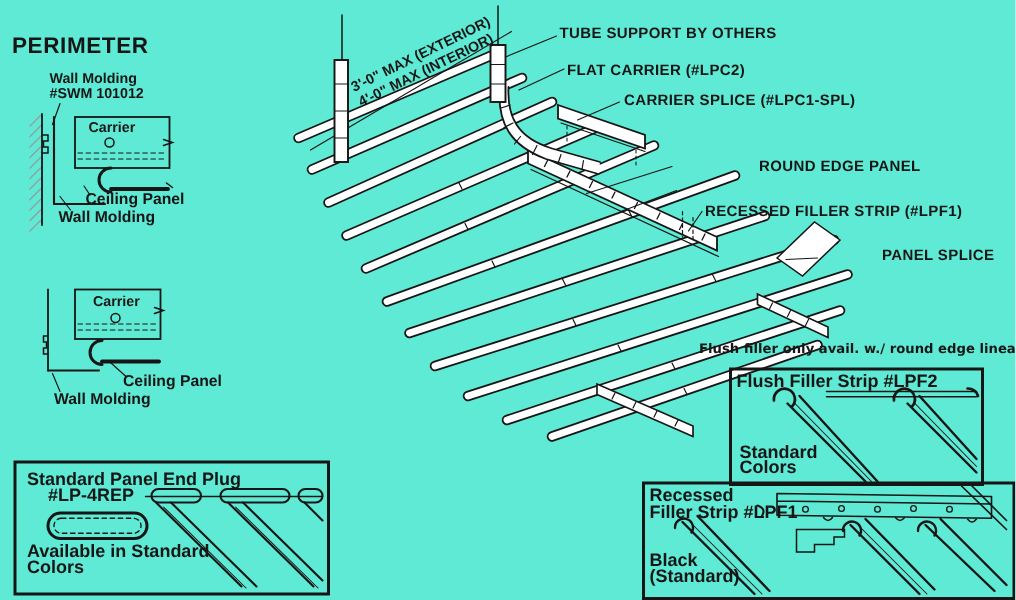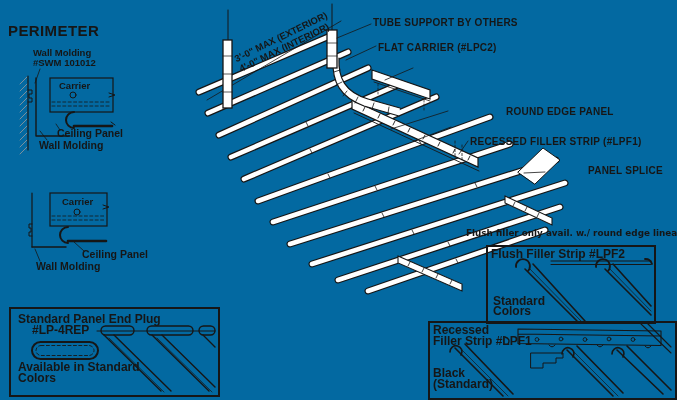--- a/index.html
+++ b/index.html
@@ -1,16 +1,16 @@
 <!DOCTYPE html>
 <html><head>
 <meta charset="utf-8">
 <style>
   html,body{margin:0;padding:0;background:#fff;}
-  .page{position:relative;width:677px;height:400px;background:#0369a1;overflow:hidden;
+  .page{position:relative;width:677px;height:400px;background:#5eead4;overflow:hidden;
         font-family:"Liberation Sans",sans-serif;color:#161616;}
   svg.art{position:absolute;left:0;top:0;}
   .t{position:absolute;white-space:nowrap;color:#161616;}
   .title{font-size:15px;font-weight:800;letter-spacing:.4px;}
   .small{font-size:9.5px;font-weight:600;line-height:10px;}
   .lab{font-size:10.5px;font-weight:600;}
   .cap{font-size:10px;font-weight:600;letter-spacing:.25px;}
   .boxt{font-size:12px;font-weight:600;line-height:11px;}
   .note{font-size:8.8px;font-weight:700;font-family:"DejaVu Sans",sans-serif;}
   .dim{font-size:9.5px;font-weight:600;line-height:10.5px;transform:rotate(-26deg);transform-origin:0 0;}
@@ -183,20 +183,21 @@
   <div class="t lab" style="left:82px;top:248px;">Ceiling Panel</div>
   <div class="t lab" style="left:36px;top:260px;">Wall Molding</div>
 
   <div class="t dim" style="left:233px;top:55px;">
     <div>3'-0" MAX (EXTERIOR)</div>
     <div>4'-0" MAX (INTERIOR)</div>
   </div>
 
   <div class="t cap" style="left:373px;top:17px;">TUBE SUPPORT BY OTHERS</div>
   <div class="t cap" style="left:378px;top:42px;">FLAT CARRIER (#LPC2)</div>
+  <div class="t cap" style="left:416px;top:62px;">CARRIER SPLICE (#LPC1-SPL)</div>
   <div class="t cap" style="left:458px;top:106px;padding-left:48px;">ROUND EDGE PANEL</div>
   <div class="t cap" style="left:470px;top:136px;">RECESSED FILLER STRIP (#LPF1)</div>
   <div class="t cap" style="left:548px;top:165px;padding-left:40px;">PANEL SPLICE</div>
 
   <div class="t boxt" style="left:18px;top:314px;">Standard Panel End Plug</div>
   <div class="t boxt" style="left:18px;top:325px;margin-left:14px;">#LP-4REP</div>
   <div class="t boxt" style="left:18px;top:362px;">Available in Standard</div>
   <div class="t boxt" style="left:18px;top:373px;">Colors</div>
 
   <div class="t note" style="left:466px;top:228px;">Flush filler only avail. w./ round edge linear pans.</div>

